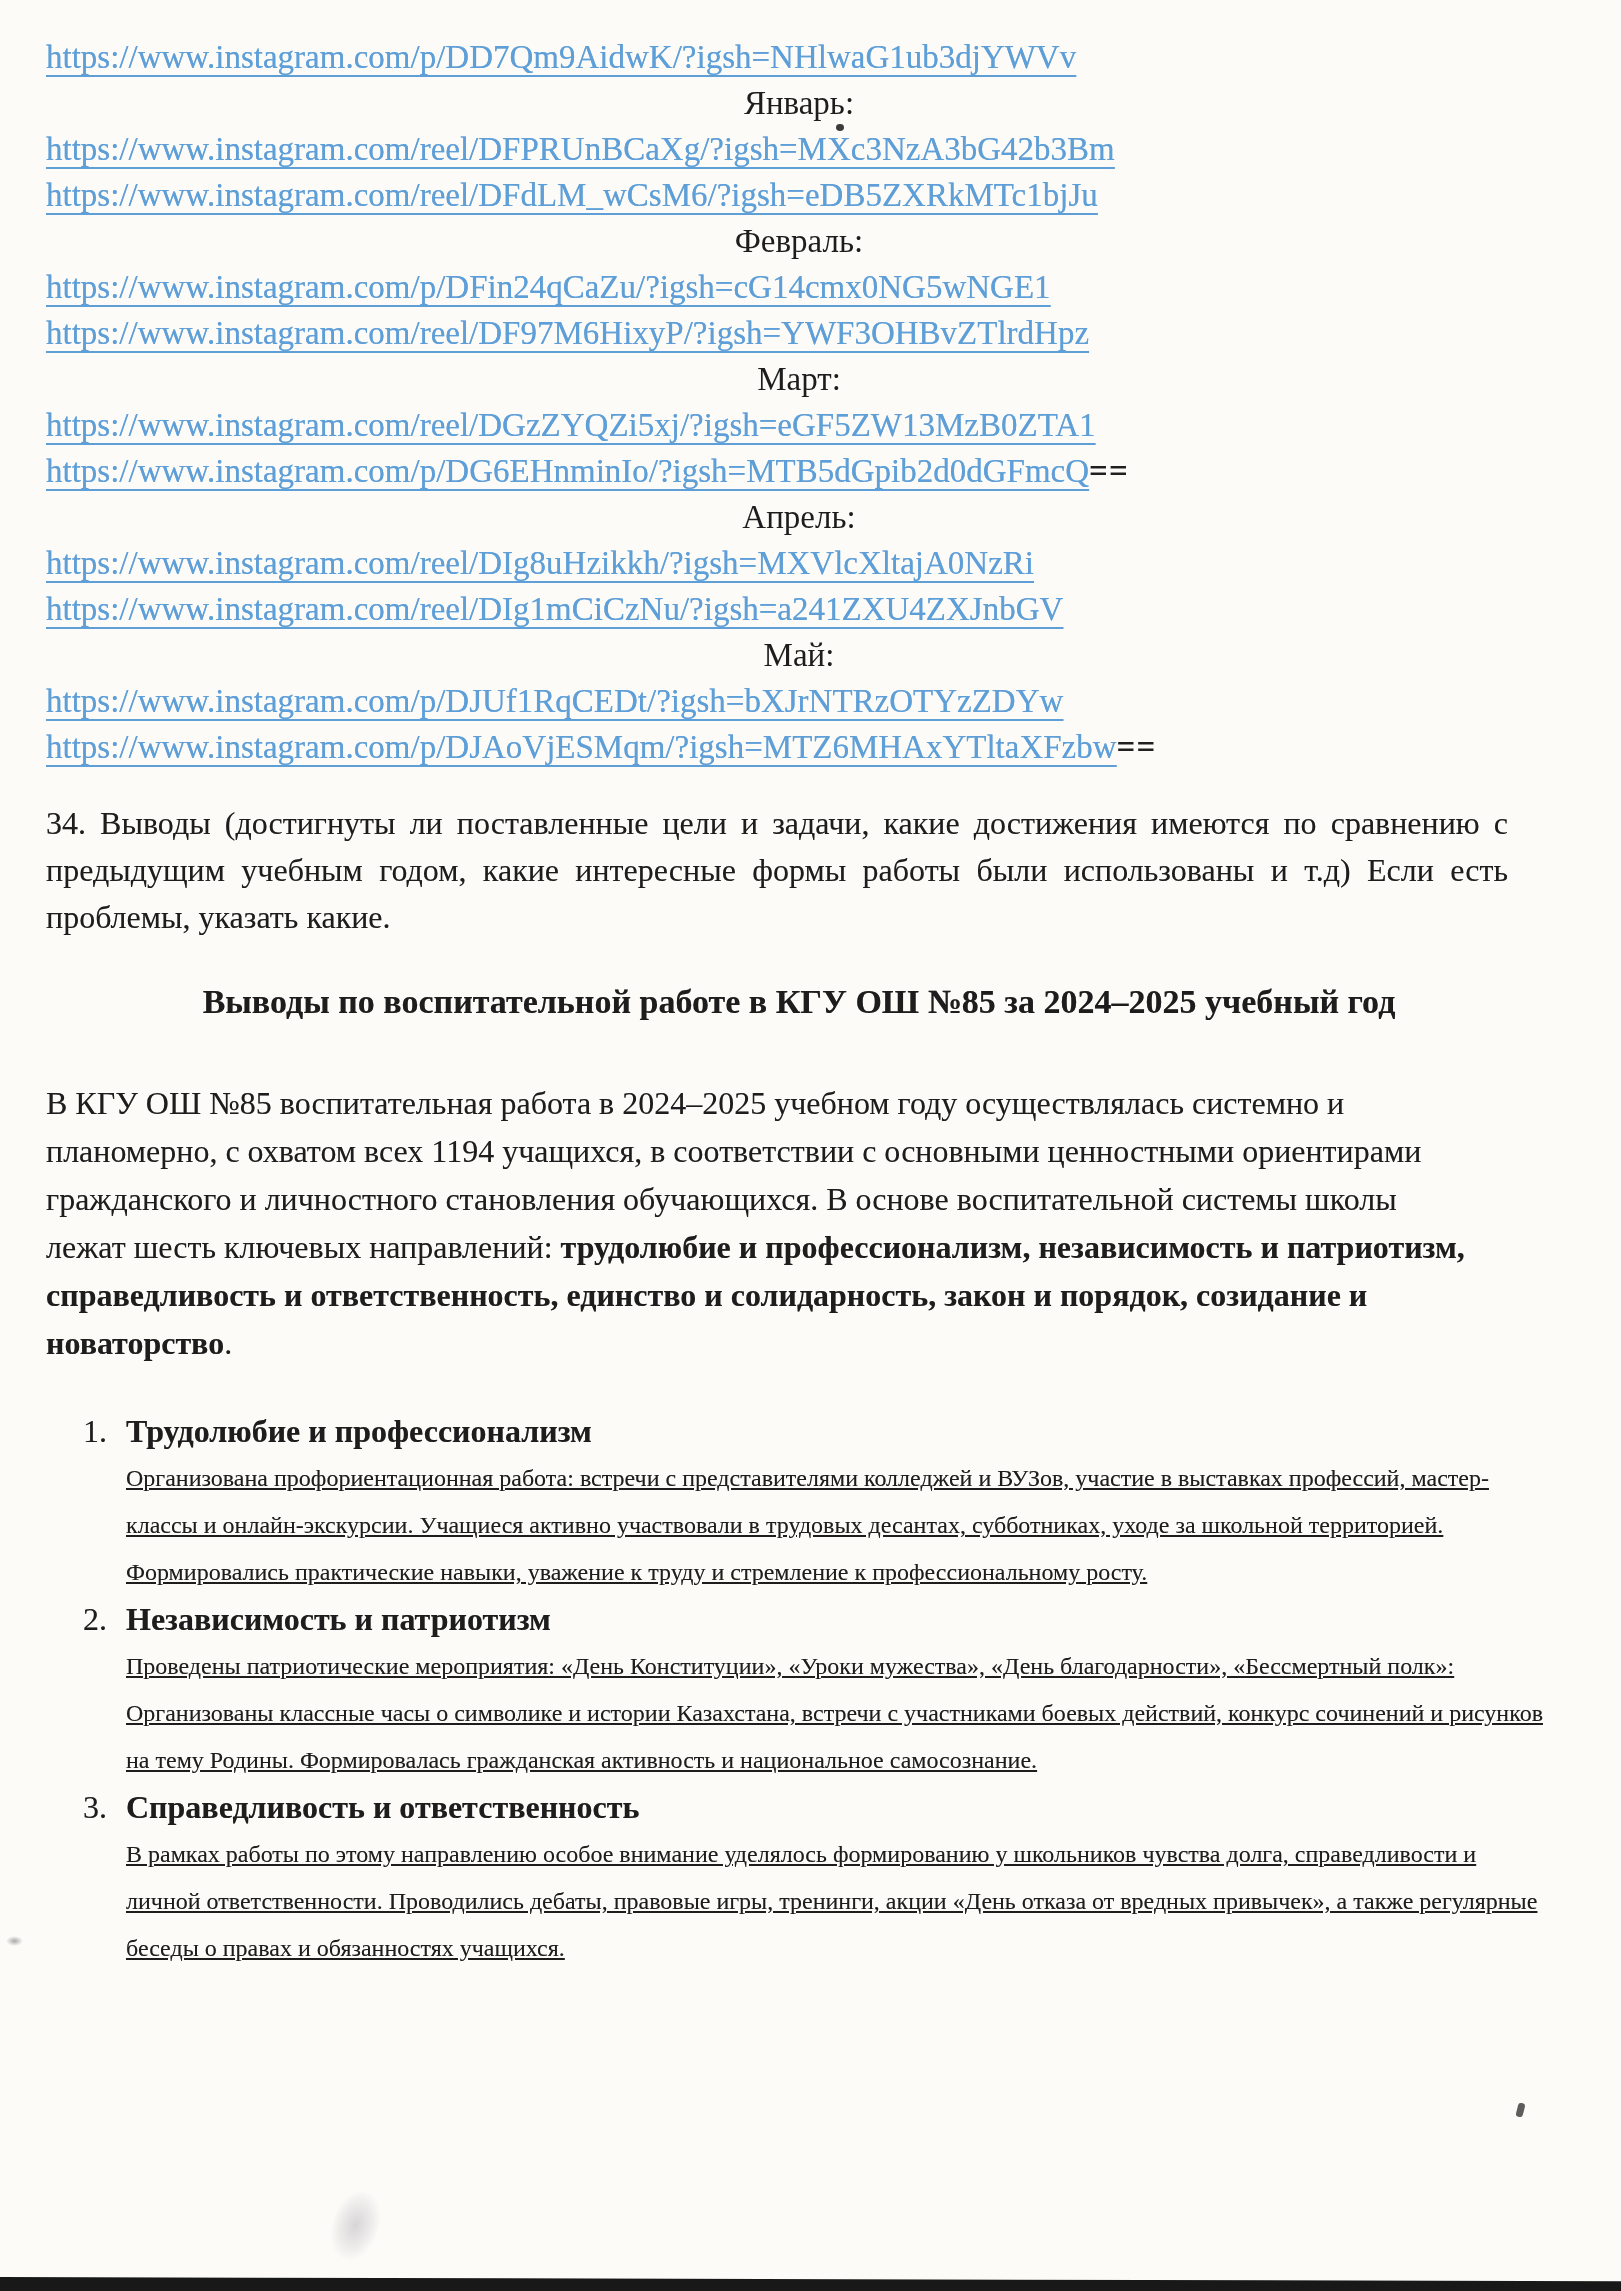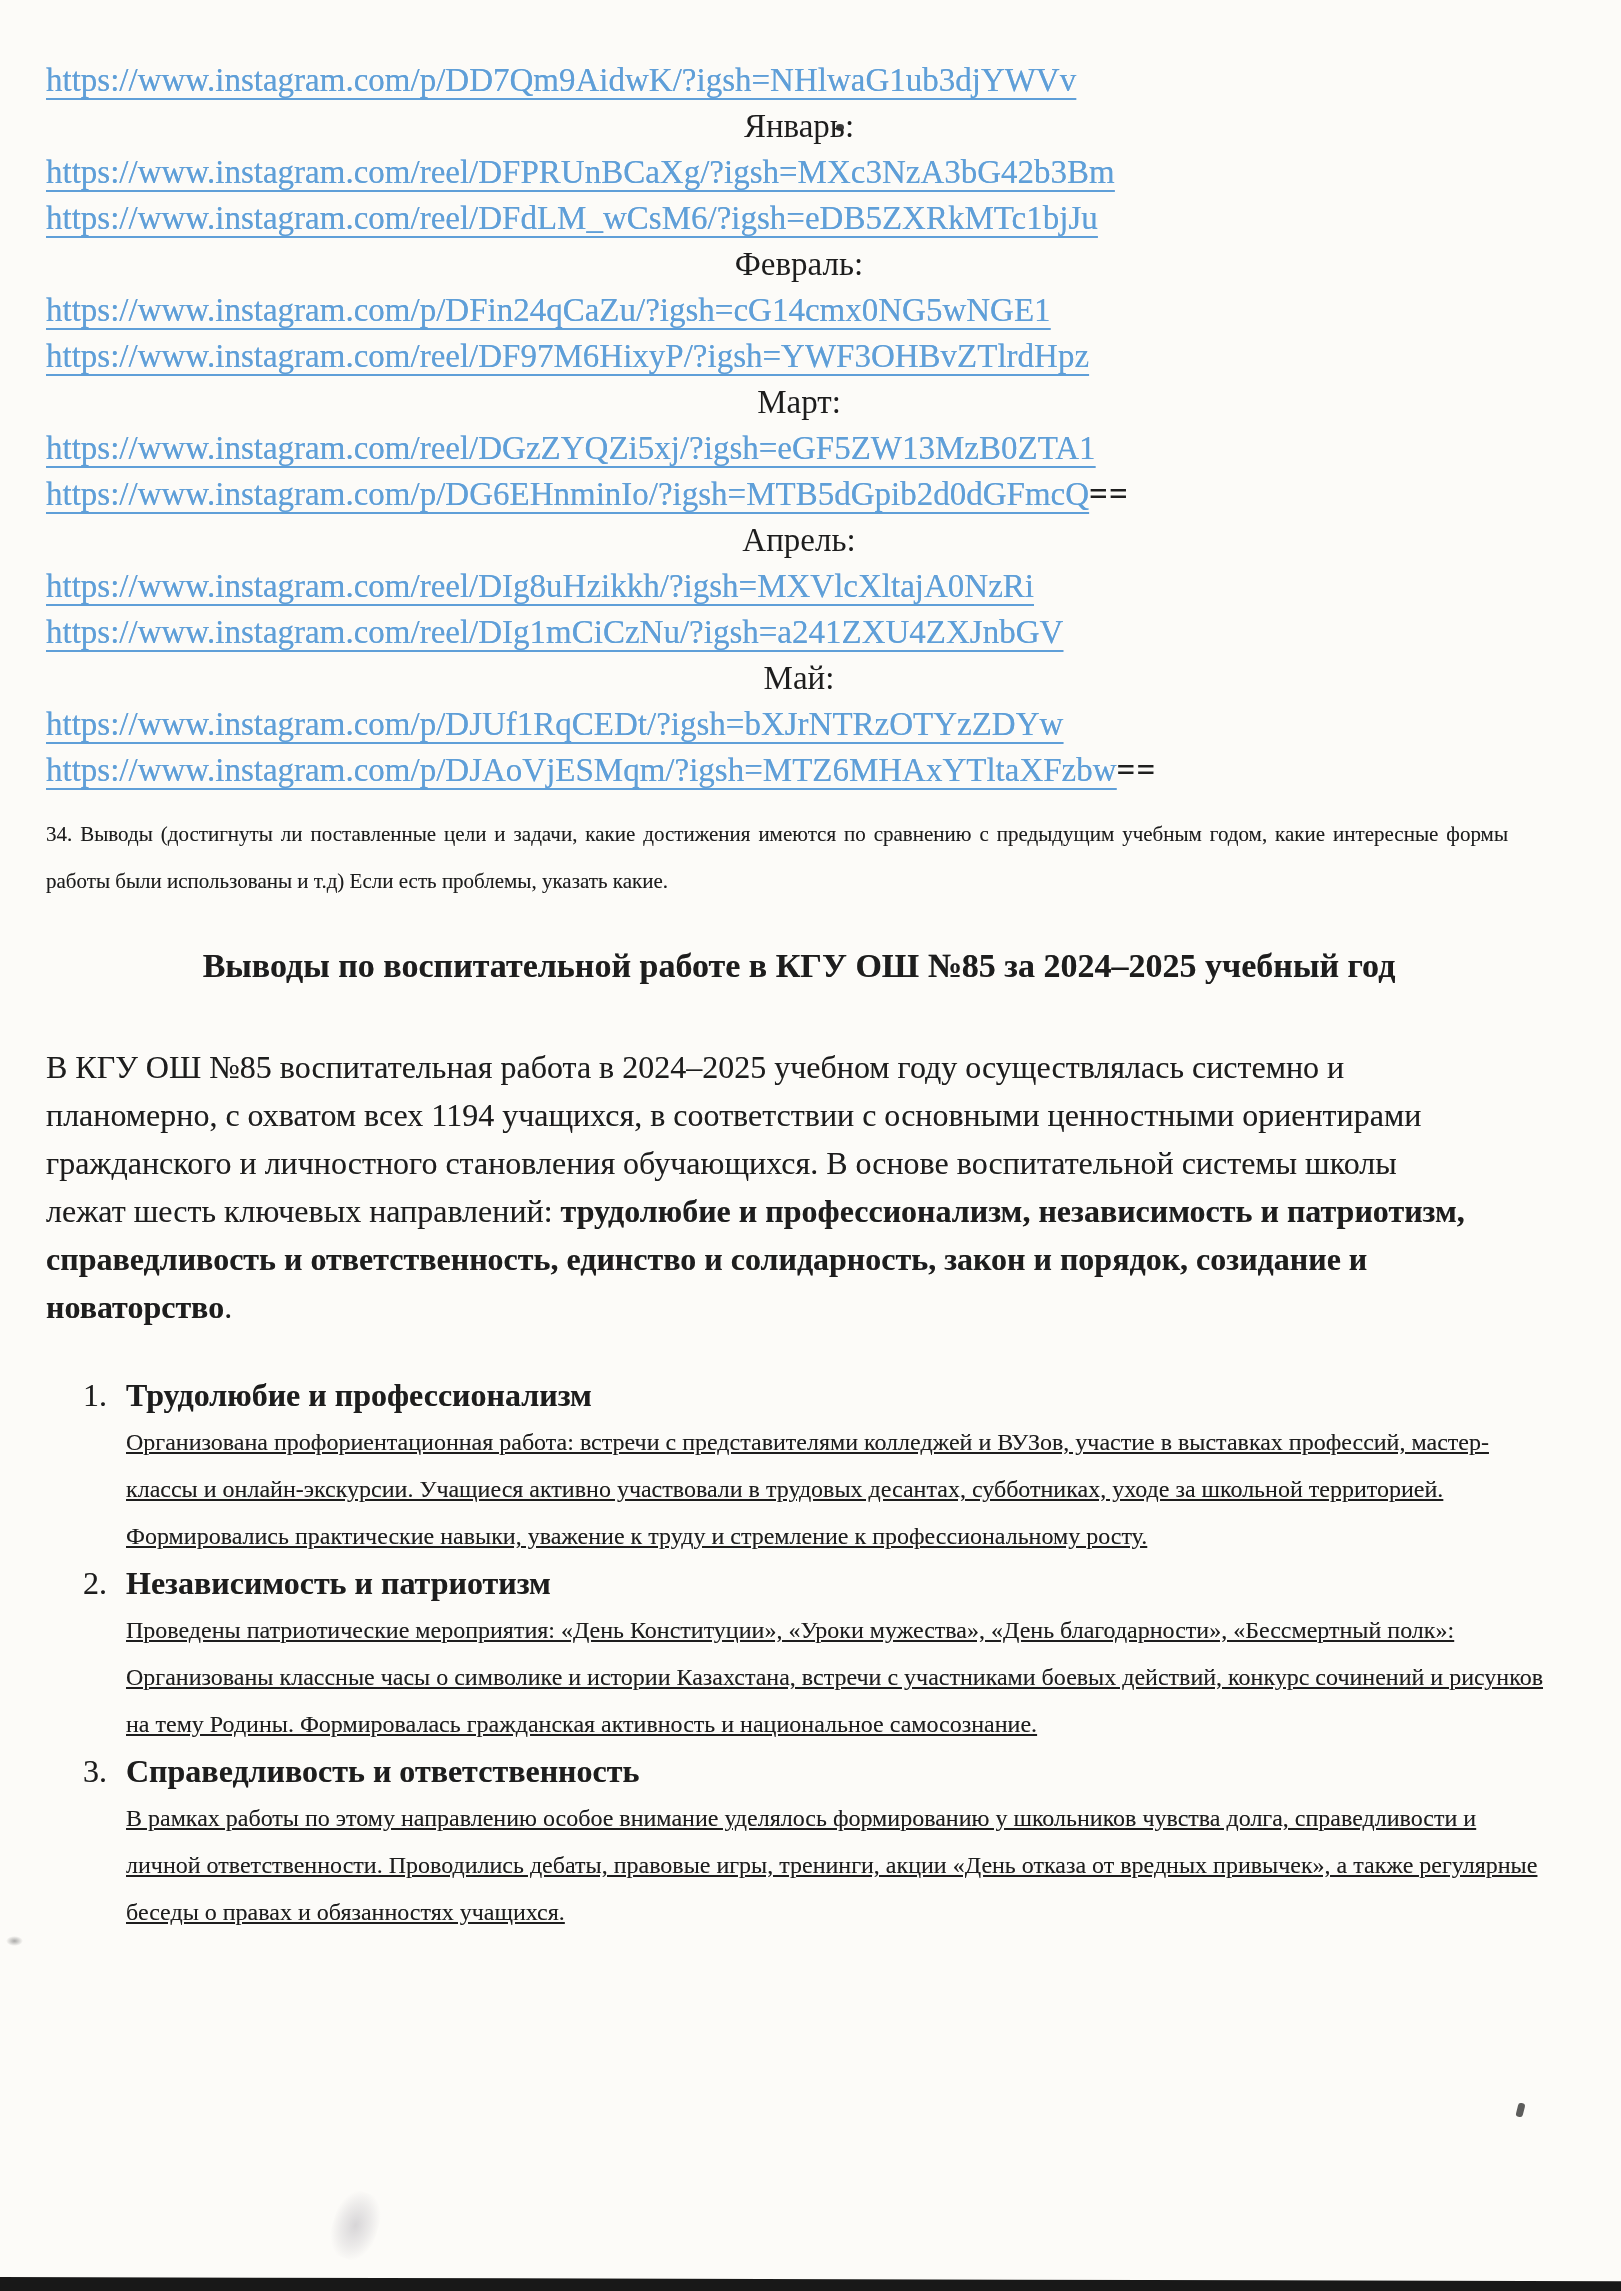--- a/index.html
+++ b/index.html
@@ -11,21 +11,21 @@
   }
   .page {
     position: relative;
     width: 1621px;
     height: 2292px;
     background: var(--paper-color, #fcfbf8);
     overflow: hidden;
     color: var(--ink-color, #1d1d1d);
   }
   .doc {
-    padding: 57px 69px 0 46px;
+    padding: 34px 69px 0 46px;
   }
   
   .links-block { }
   .link-line, .month-line {
     font-size: 33px;
     line-height: 46px;
     white-space: nowrap;
   }
   .month-line {
     color: var(--ink-color, #1d1d1d);
@@ -39,23 +39,23 @@
     text-shadow: 0 0 0.6px rgba(95,159,216,0.8);
     cursor: pointer;
   }
   .url-suffix {
     color: #1f1f1f;
     letter-spacing: 1px;
     font-weight: bold;
   }
   
   .para-34 {
-    margin-top: 18px;
+    margin-top: 30px;
     width: 1462px;
-    font-size: 21px;
+    font-size: 32px;
     line-height: 47px;
     text-align: justify;
     text-shadow: 0 0 0.5px rgba(0,0,0,0.35);
   }
   .conclusions-heading {
     margin-top: 37px;
     font-size: 34px;
     line-height: 47px;
     font-weight: bold;
     text-shadow: 0 0 0.5px rgba(0,0,0,0.4);

